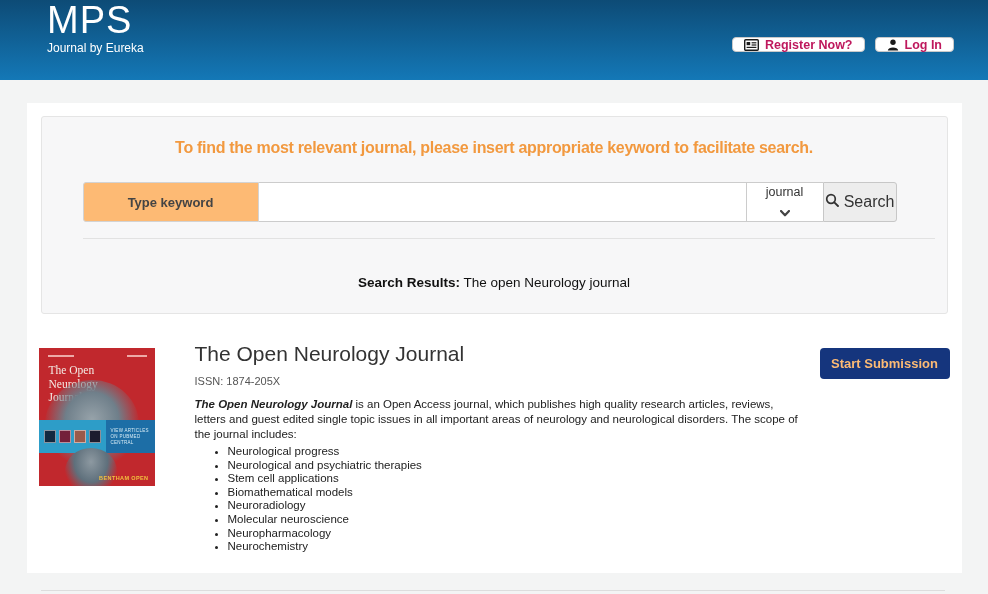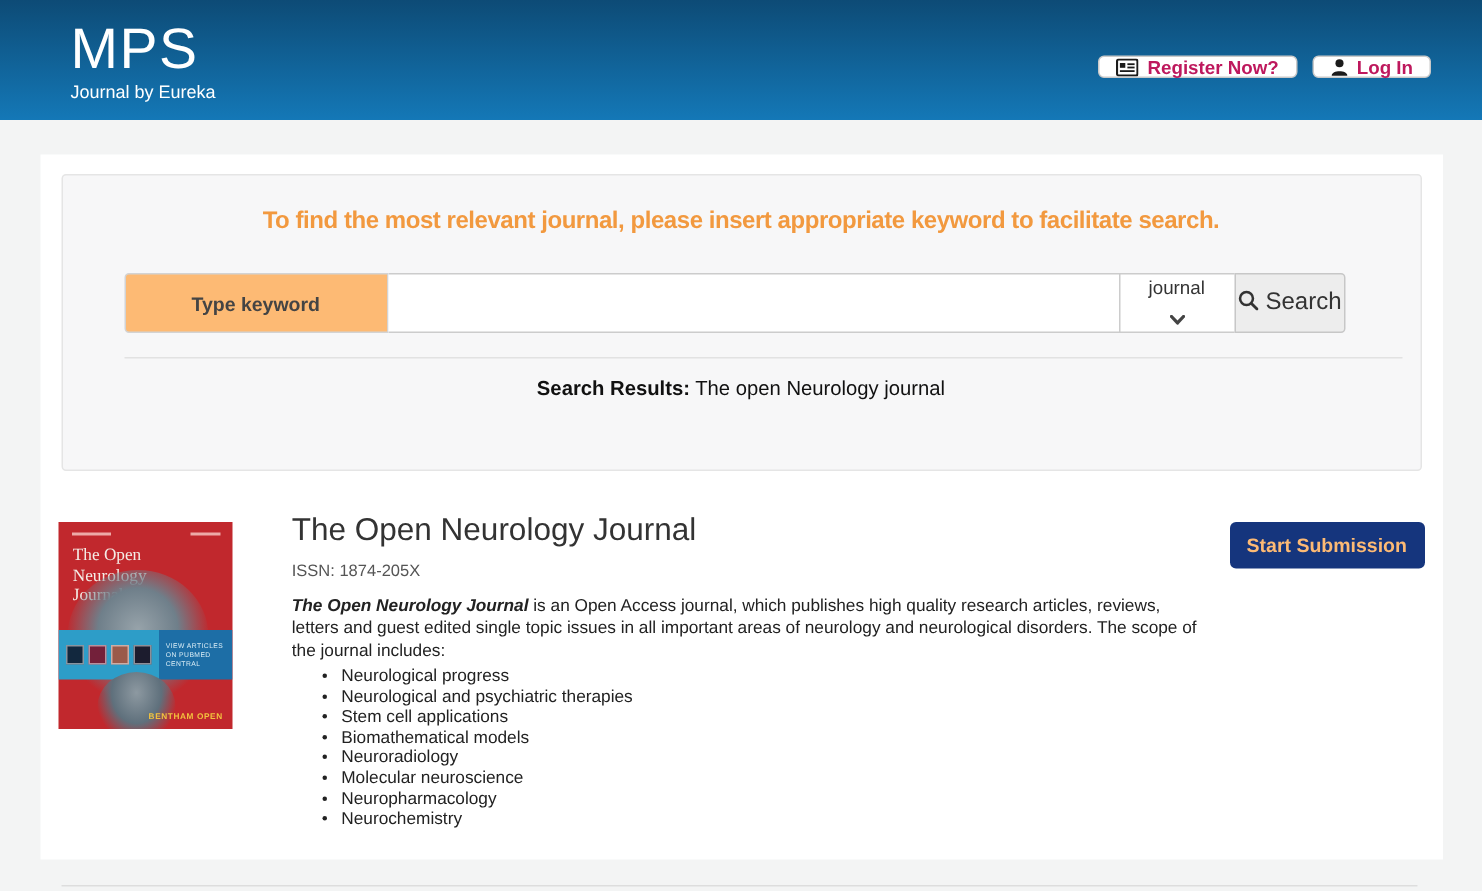--- a/index.html
+++ b/index.html
@@ -11,21 +11,21 @@
     overflow: hidden;
   }
 
   
   .app-header {
     height: 80px;
     background: linear-gradient(#0d4b76, #1478b7);
     display: flex; justify-content: space-between;
     padding: 0 34px 0 47px;
   }
-  .logo-block { margin-top: 13px; color: #fff; }
+  .logo-block { color: #fff; }
   .logo-text { font-size: 38px; font-weight: 400; letter-spacing: 1px; line-height: 40px; cursor: pointer; }
   .tagline { font-size: 12px; margin-top: 1px; }
   .header-actions { margin-top: 37px; display: flex; gap: 10px; }
   .hdr-btn {
     background: #fff; border: 1px solid #c9c9c9; border-radius: 4px;
     height: 15px; padding: 0 11px; display: flex; align-items: center; gap: 6px;
     font-family: "Liberation Sans", sans-serif;
     font-size: 12.5px; font-weight: bold; color: #be185d; cursor: pointer;
   }
   .hdr-btn svg { display: block; }
@@ -86,21 +86,21 @@
     border-radius: 0 3px 3px 0;
     display: flex; align-items: center; justify-content: center; gap: 5px;
     font-family: "Liberation Sans", sans-serif;
     font-size: 16px; color: #333; cursor: pointer;
   }
   .panel-divider {
     border: none; border-top: 1px solid #e2e2e2;
     margin: 16px 12px 0 41px;
   }
   .results-line {
-    margin-top: 12px; text-align: center;
+    margin-top: 36px; text-align: center;
     font-size: 13.5px; color: #111;
   }
   .results-line .lbl { font-weight: bold; }
 
   
   .journal-row {
     display: flex;
     margin: 47px 12px 0 12px;
     align-items: flex-start;
   }

